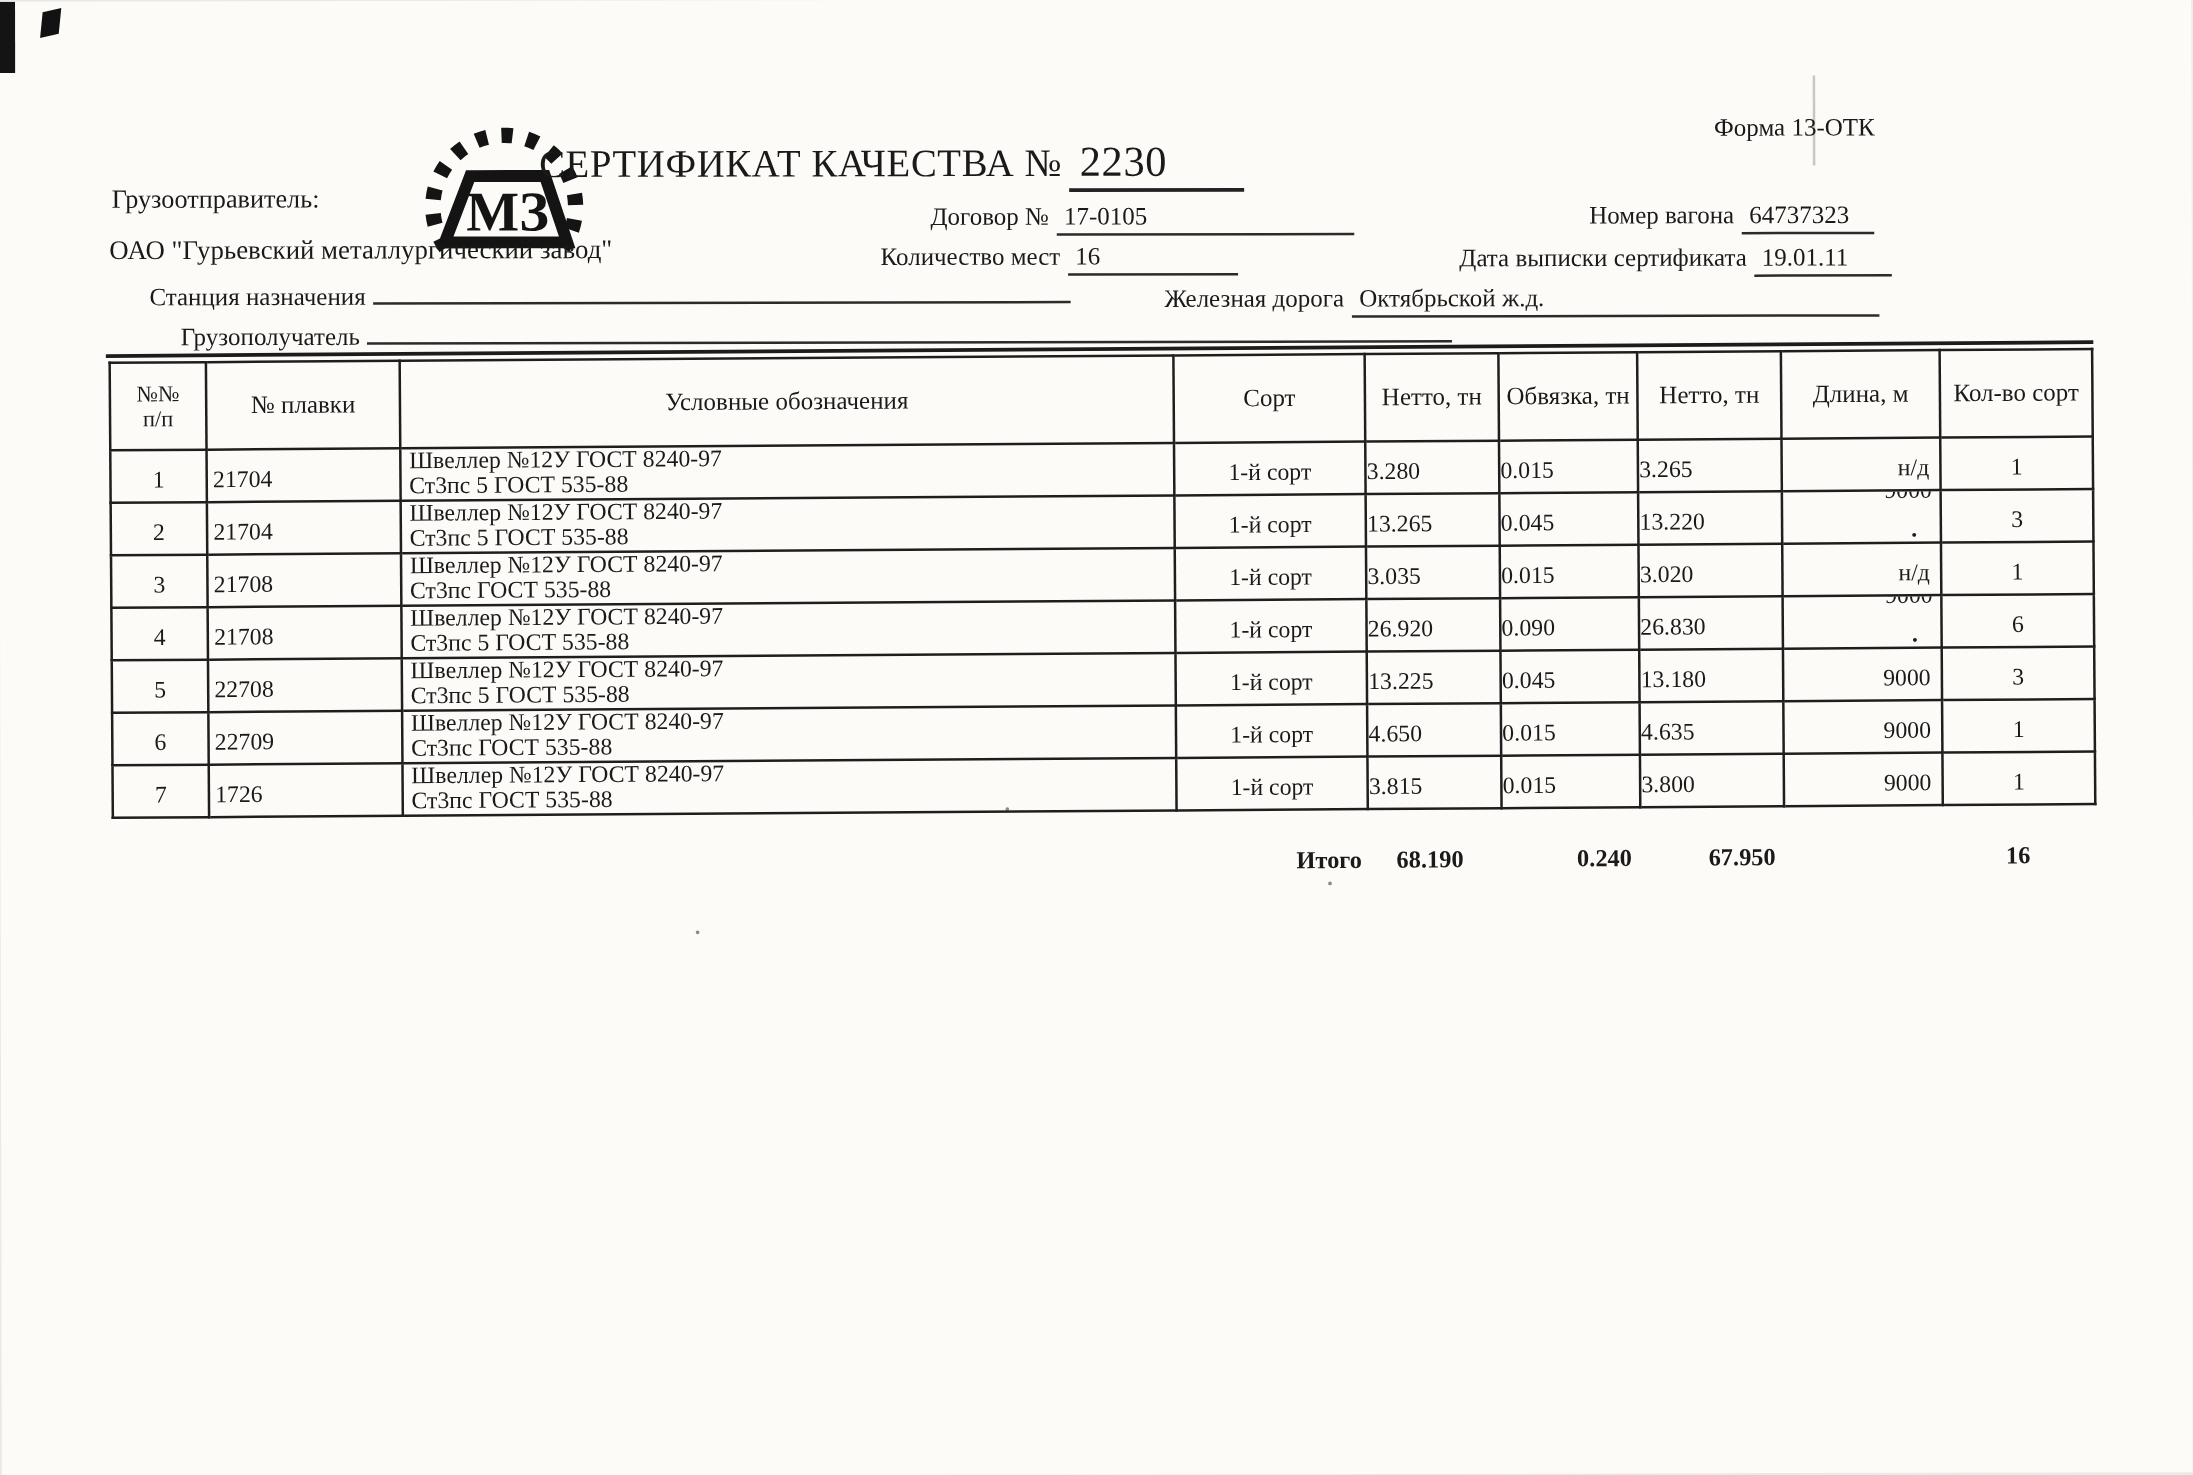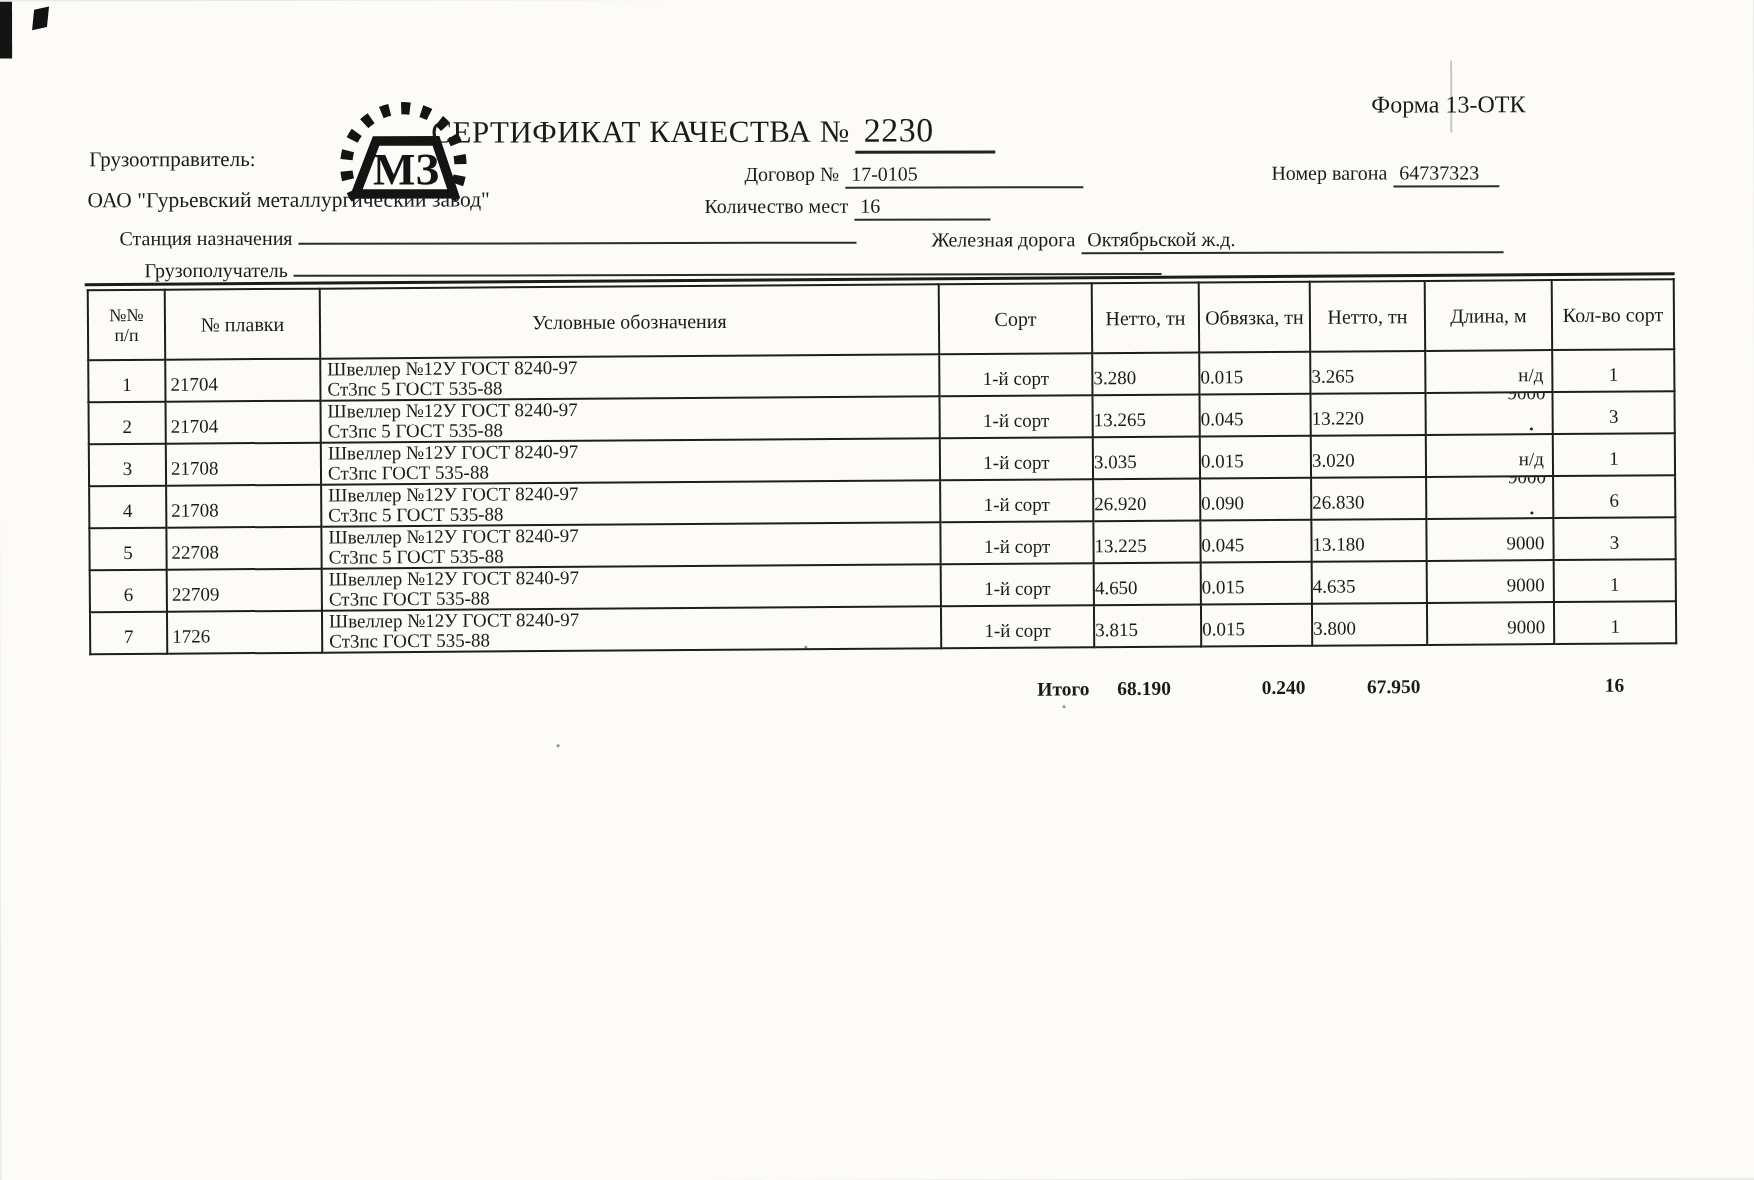--- a/index.html
+++ b/index.html
@@ -13,21 +13,21 @@
   .lbl{font-size:20px;}
   .val{display:inline-block;border-bottom:2px solid #2b2b2b;padding:0 4px 1px 6px;margin-left:6px;font-size:20px;vertical-align:baseline;}
   
   .edge-mark{position:absolute;left:0;top:0;width:13px;height:57px;background:#141414;}
   .blob-mark{position:absolute;left:34px;top:7px;width:15px;height:20px;background:#121212;transform:skewY(-18deg) rotate(6deg);}
   .crease{position:absolute;left:1451px;top:62px;width:2px;height:72px;background:#c9c7c2;}
   .dot{position:absolute;border-radius:50%;background:#8b8b88;}
   
   .title{position:absolute;left:432px;top:112px;font-size:31px;letter-spacing:0.5px;}
   .title-num{font-size:34px;border-bottom:3px solid #222;padding:0 62px 2px 8px;margin-left:6px;}
-  .form-label{position:absolute;left:1372px;top:93px;font-size:24px;}
+  .form-label{position:absolute;left:1372px;top:93px;font-size:20px;}
   .shipper-label{position:absolute;left:90px;top:146px;font-size:21px;}
   .shipper-name{position:absolute;left:88px;top:187px;font-size:21.5px;}
   
   #table-wrap{position:absolute;left:88px;top:288px;width:1586px;transform:rotate(-0.28deg);transform-origin:0 50%;}
   .topline{position:absolute;left:-2px;top:-6px;width:1590px;height:2.5px;background:#1c1c1c;}
   table.cert{border-collapse:collapse;table-layout:fixed;width:1586px;}
   table.cert th,table.cert td{border:2px solid #1e1e1e;overflow:hidden;}
   table.cert{border-width:3px;}
   th{font-weight:normal;font-size:20px;text-align:center;vertical-align:middle;height:68px;padding:0;}
   th .two-line{display:block;font-size:18px;line-height:20px;}
@@ -86,20 +86,23 @@
   </div>
 
   <div class="abs" style="left:1272px;top:163px;">
     <span class="lbl">Номер вагона</span><span class="val" style="min-width:96px;">64737323</span>
   </div>
 
   <div class="abs" style="left:705px;top:195px;">
     <span class="lbl">Количество мест</span><span class="val" style="min-width:126px;">16</span>
   </div>
 
+  <div class="abs" style="left:1168px;top:197px;">
+    <span class="lbl">Дата выписки сертификата</span><span class="val" style="min-width:100px;">19.01.11</span>
+  </div>
 
   <div class="abs" style="left:120px;top:226px;">
     <span class="lbl">Станция назначения</span><span class="val" style="min-width:548px;"></span>
   </div>
 
   <div class="abs" style="left:932px;top:229px;">
     <span class="lbl">Железная дорога</span><span class="val" style="min-width:412px;">Октябрьской ж.д.</span>
   </div>
 
   <div class="abs" style="left:145px;top:258px;">

